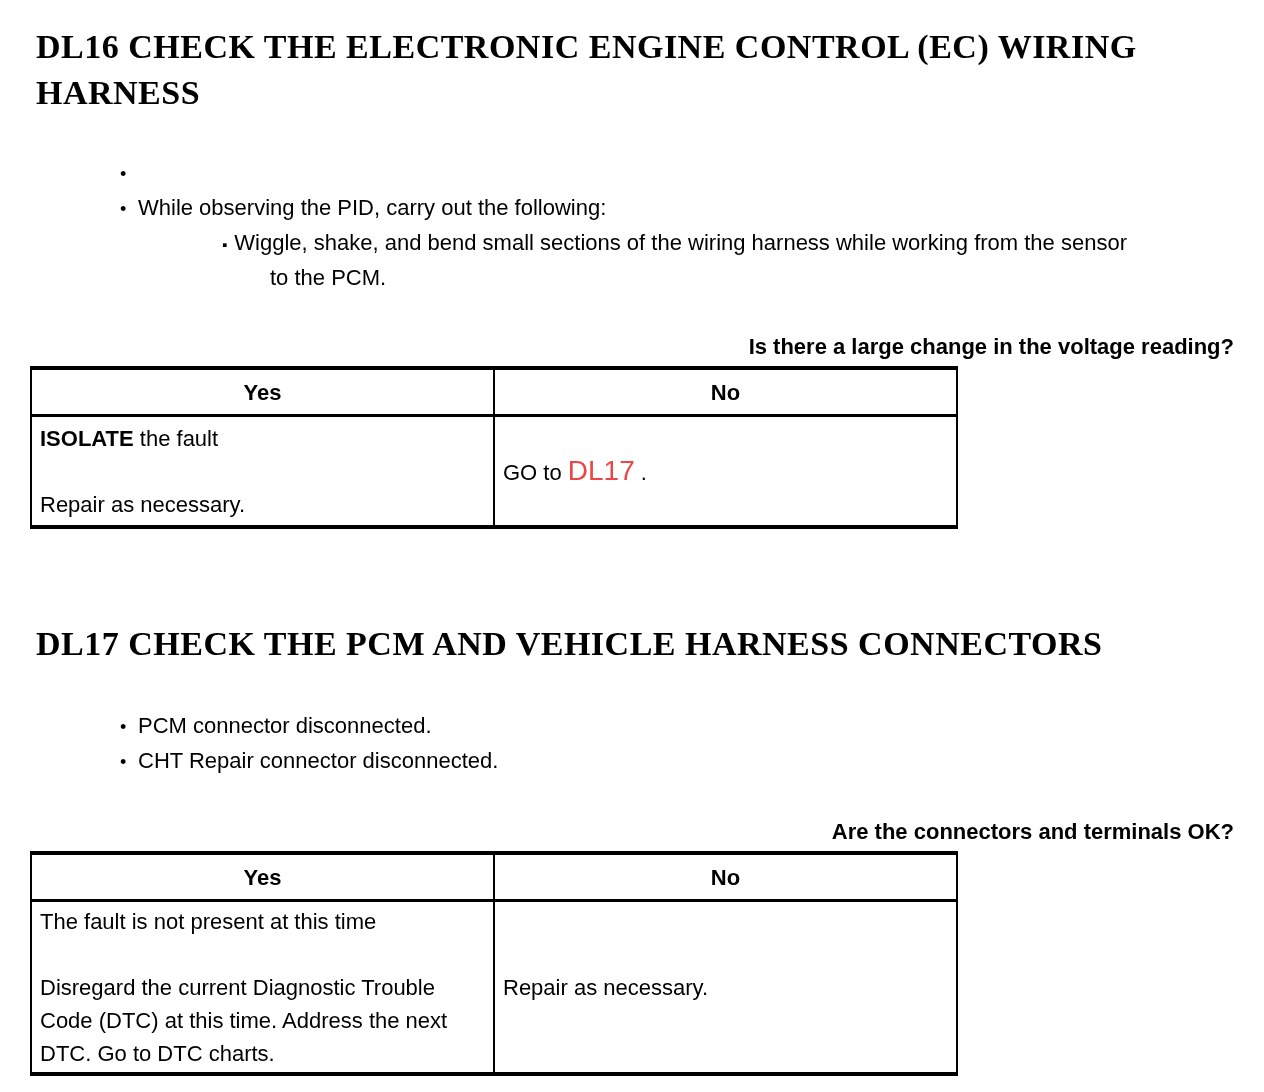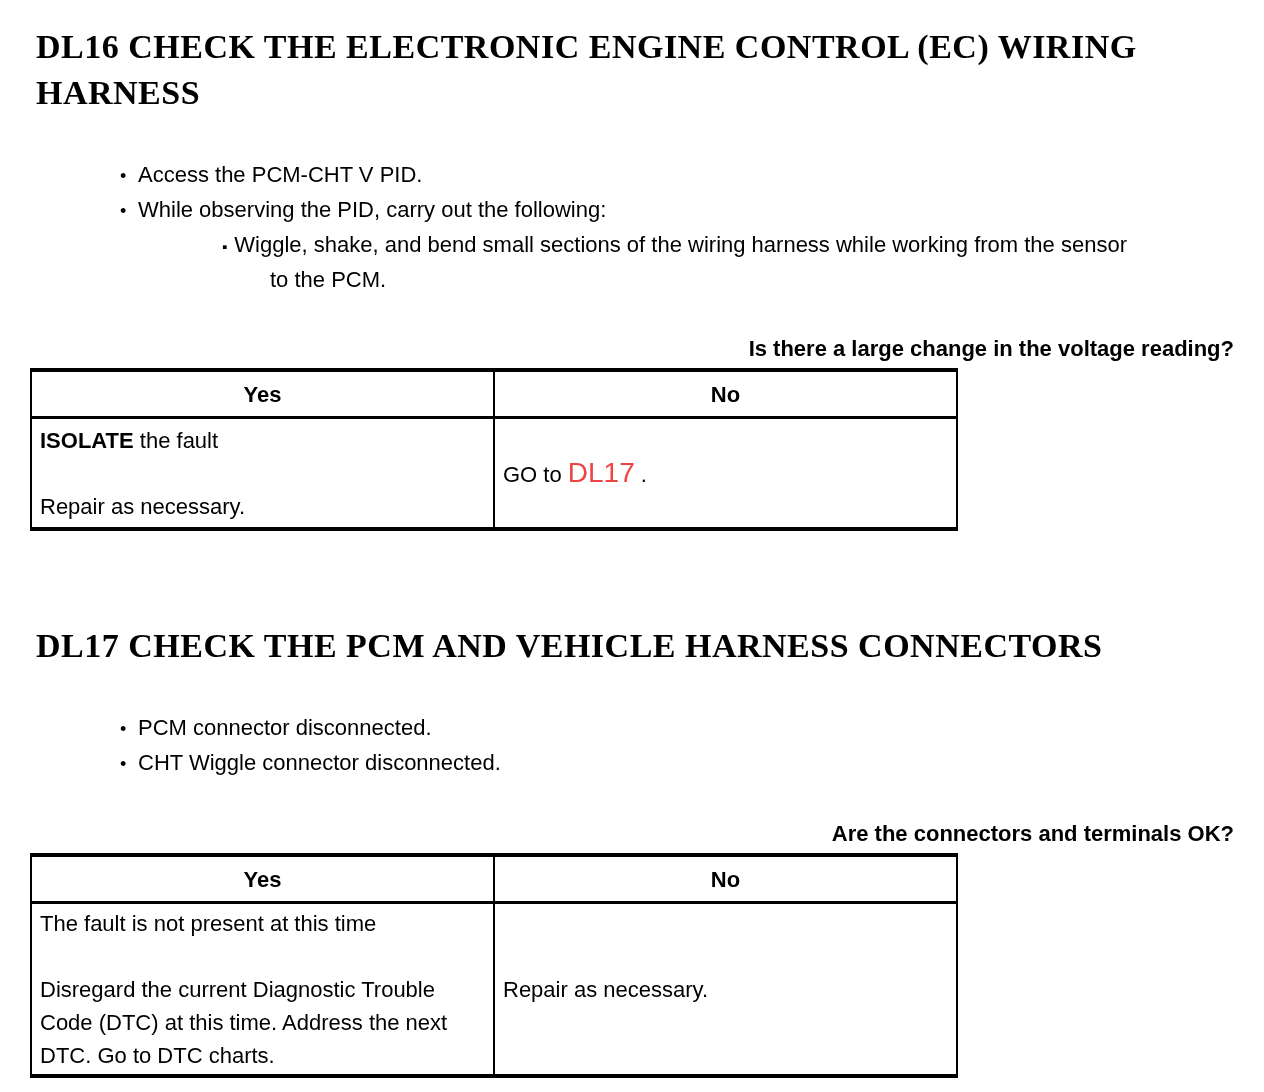--- a/index.html
+++ b/index.html
@@ -111,21 +111,20 @@
 </head>
 <body>
 
 <div class="page">
 
   <h1 class="heading">DL16 CHECK THE ELECTRONIC ENGINE CONTROL (EC) WIRING HARNESS</h1>
 
   <div class="bullets">
     <div class="bullet">
       <span class="b-icon">•</span>
-      <span>Access the PCM-CHT V PID.</span>
     </div>
     <div class="bullet">
       <span class="b-icon">•</span>
       <span>While observing the PID, carry out the following:</span>
     </div>
     <div class="sub-bullet"><span class="sb-icon">▪</span><span>Wiggle, shake, and bend small sections of the wiring harness while working from the sensor to the PCM.</span></div>
   </div>
 
   <div class="question">Is there a large change in the voltage reading?</div>
 
@@ -152,21 +151,21 @@
 
   <h1 class="heading h2">DL17 CHECK THE PCM AND VEHICLE HARNESS CONNECTORS</h1>
 
   <div class="bullets">
     <div class="bullet">
       <span class="b-icon">•</span>
       <span>PCM connector disconnected.</span>
     </div>
     <div class="bullet">
       <span class="b-icon">•</span>
-      <span>CHT Wiggle connector disconnected.</span>
+      <span>CHT Repair connector disconnected.</span>
     </div>
   </div>
 
   <div class="question">Are the connectors and terminals OK?</div>
 
   <table class="decision t2">
     <thead>
       <tr>
         <th>Yes</th>
         <th>No</th>

